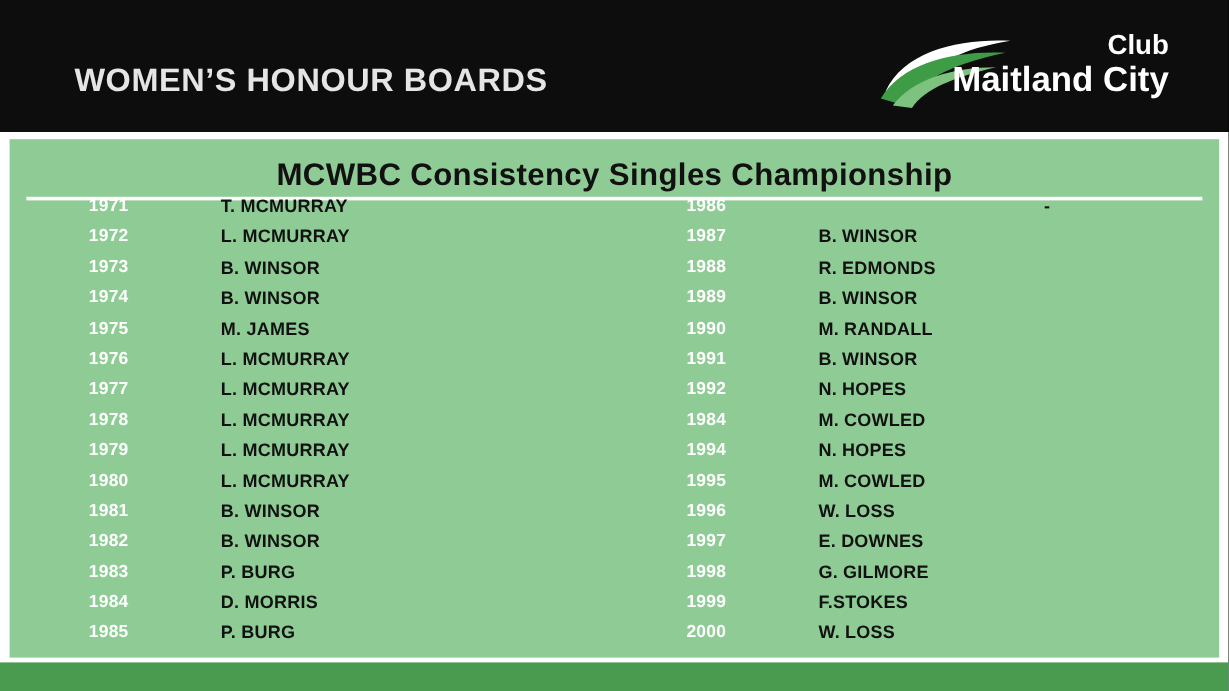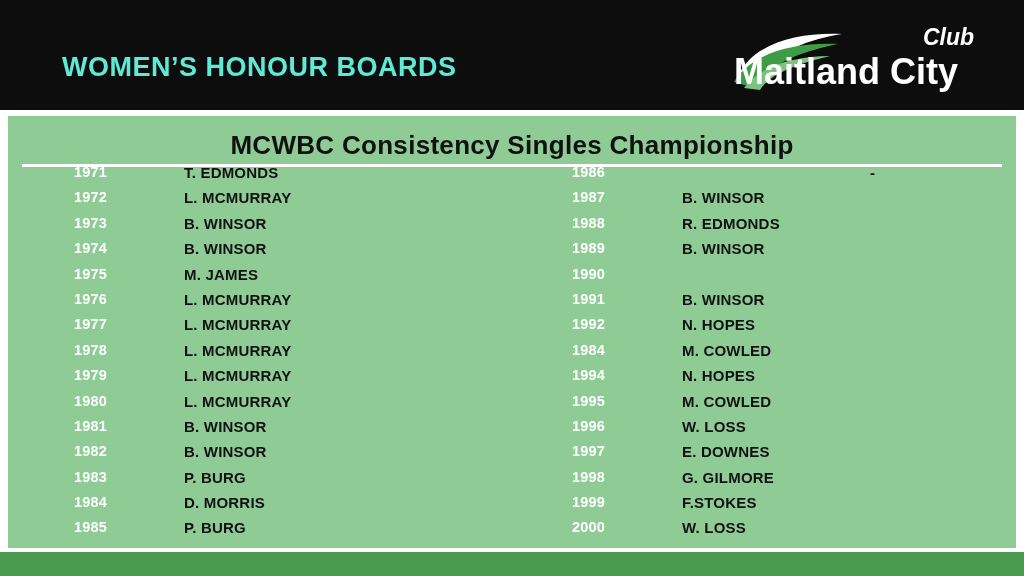--- a/index.html
+++ b/index.html
@@ -24,48 +24,47 @@
     height: 110px;
     background: #0d0d0d;
   }
   .header-title {
     position: absolute;
     left: 62px;
     top: 52px;
     font-size: 27px;
     font-weight: bold;
     letter-spacing: 0.5px;
-    color: #5eead4;
+    color: #e5e5e5;
     white-space: nowrap;
   }
 
   
   .logo {
     position: absolute;
     right: 50px;
     top: 26px;
     width: 240px;
     height: 66px;
   }
   .logo-club {
     position: absolute;
     right: 0;
     top: 0;
     font-size: 23px;
     font-weight: bold;
     color: #ffffff;
     letter-spacing: 0px;
     line-height: 1;
-    font-style: italic;
   }
   .logo-main {
     position: absolute;
-    right: 16px;
+    right: 0;
     top: 24px;
-    font-size: 36px;
+    font-size: 29px;
     font-weight: bold;
     color: #ffffff;
     line-height: 1.2;
     white-space: nowrap;
   }
   .logo-swoosh {
     position: absolute;
     left: 0;
     top: 6px;
     width: 110px;
@@ -185,21 +184,21 @@
 
   <div class="body-area">
     <div class="board">
       <div class="board-title">MCWBC Consistency Singles Championship</div>
       <div class="title-rule"></div>
 
       <div class="columns">
         <div class="col col-left">
           <div class="row">
               <span class="year">1971</span>
-              <span class="name">T. EDMONDS</span>
+              <span class="name">T. MCMURRAY</span>
             </div>
           <div class="row">
               <span class="year">1972</span>
               <span class="name">L. MCMURRAY</span>
             </div>
           <div class="row">
               <span class="year">1973</span>
               <span class="name">B. WINSOR</span>
             </div>
           <div class="row">
@@ -264,20 +263,21 @@
           <div class="row">
               <span class="year">1988</span>
               <span class="name">R. EDMONDS</span>
             </div>
           <div class="row">
               <span class="year">1989</span>
               <span class="name">B. WINSOR</span>
             </div>
           <div class="row">
               <span class="year">1990</span>
+              <span class="name">M. RANDALL</span>
             </div>
           <div class="row">
               <span class="year">1991</span>
               <span class="name">B. WINSOR</span>
             </div>
           <div class="row">
               <span class="year">1992</span>
               <span class="name">N. HOPES</span>
             </div>
           <div class="row">

